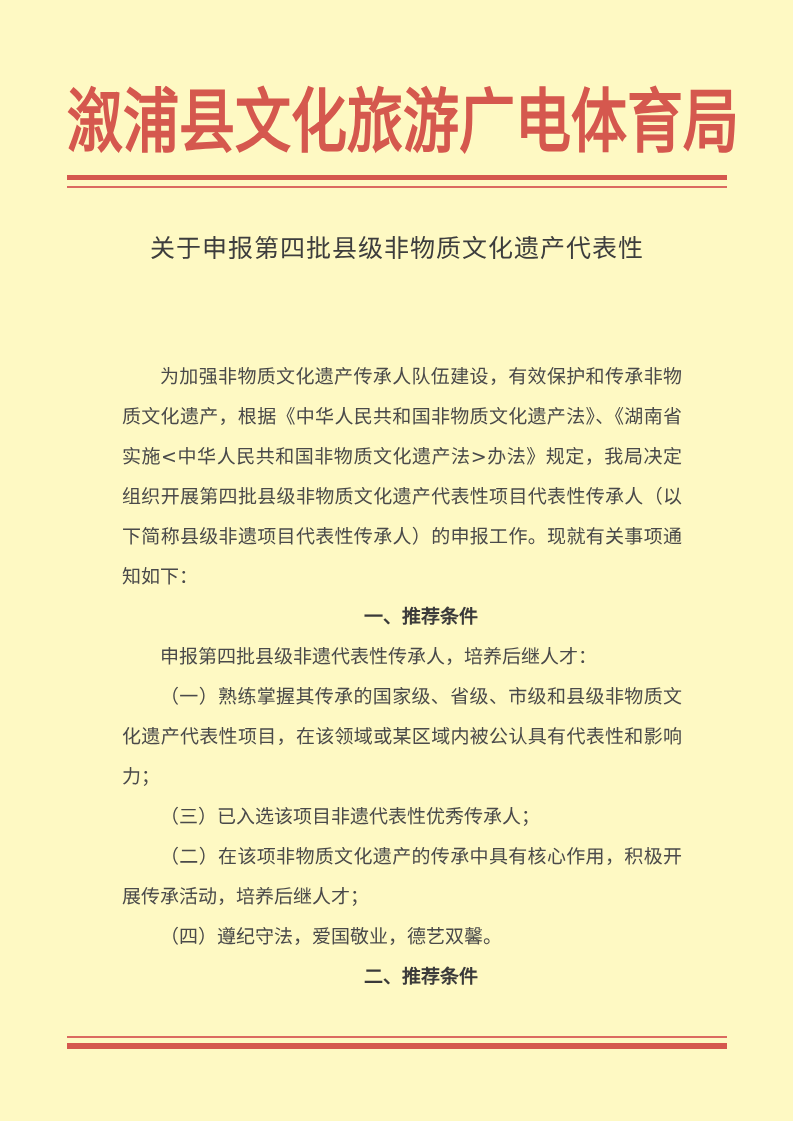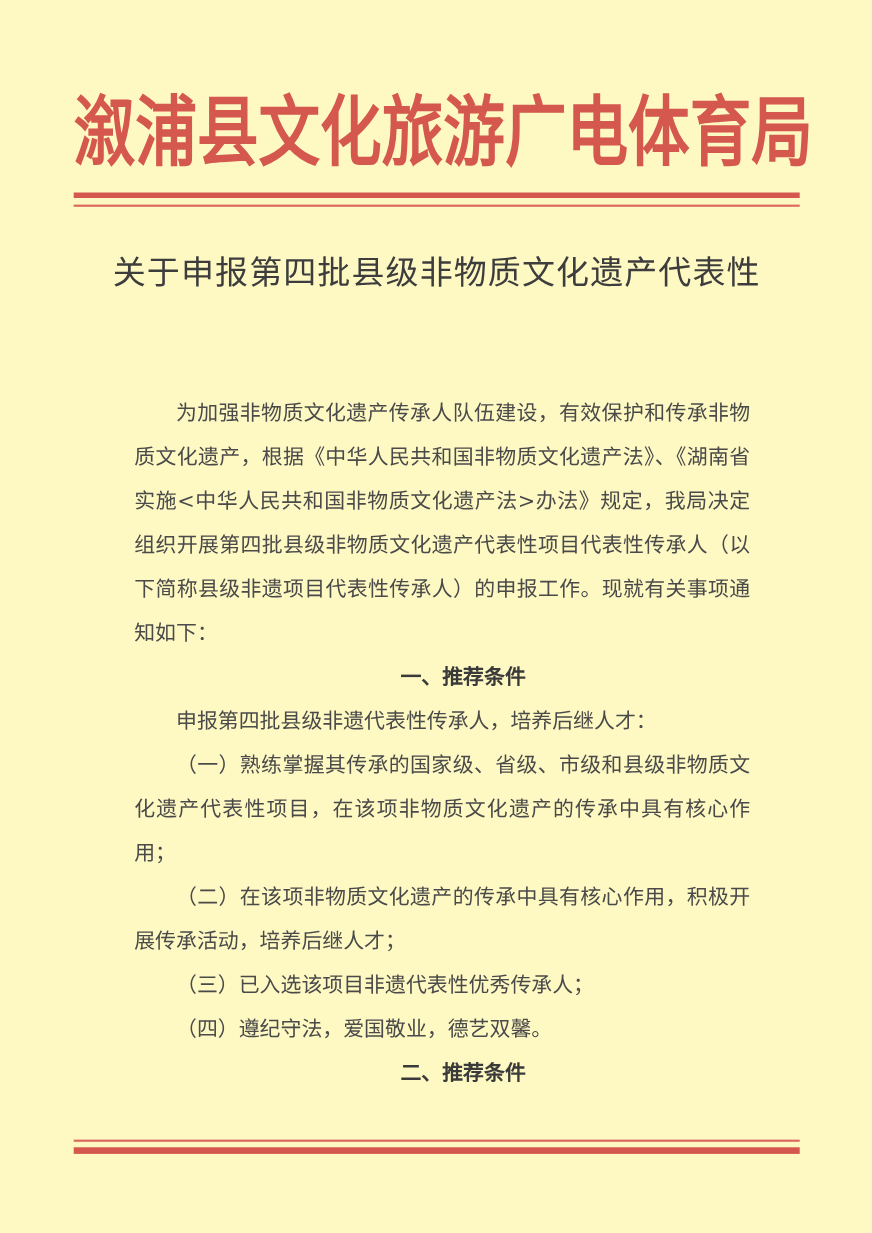--- a/index.html
+++ b/index.html
@@ -45,21 +45,21 @@
   .rule-top .rule-thin { margin-top: 6px; }
   .rule-bottom .rule-thick { margin-top: 5px; height: 6px; }
   
   .doc-title {
     position: absolute;
     left: 67px;
     top: 228px;
     width: 660px;
     text-align: center;
     color: #3d3d3d;
-    font-size: 30px;
+    font-size: 25px;
     line-height: 41px;
     letter-spacing: 1px;
     font-weight: 500;
   }
   
   .doc-body {
     position: absolute;
     left: 122px;
     top: 356px;
     width: 560px;
@@ -91,23 +91,23 @@
   </div>
 
   <div class="doc-title">
     <div>关于申报第四批县级非物质文化遗产代表性</div>
   </div>
 
   <div class="doc-body">
     <p class="para">为加强非物质文化遗产传承人队伍建设，有效保护和传承非物质文化遗产，根据《中华人民共和国非物质文化遗产法》、《湖南省实施&lt;中华人民共和国非物质文化遗产法&gt;办法》规定，我局决定组织开展第四批县级非物质文化遗产代表性项目代表性传承人（以下简称县级非遗项目代表性传承人）的申报工作。现就有关事项通知如下：</p>
     <p class="heading">一、推荐条件</p>
     <p class="para">申报第四批县级非遗代表性传承人，培养后继人才：</p>
-    <p class="para">（一）熟练掌握其传承的国家级、省级、市级和县级非物质文化遗产代表性项目，在该项非物质文化遗产的传承中具有核心作用；</p>
+    <p class="para">（一）熟练掌握其传承的国家级、省级、市级和县级非物质文化遗产代表性项目，在该领域或某区域内被公认具有代表性和影响力；</p>
+    <p class="para">（三）已入选该项目非遗代表性优秀传承人；</p>
     <p class="para">（二）在该项非物质文化遗产的传承中具有核心作用，积极开展传承活动，培养后继人才；</p>
-    <p class="para">（三）已入选该项目非遗代表性优秀传承人；</p>
     <p class="para">（四）遵纪守法，爱国敬业，德艺双馨。</p>
     <p class="heading">二、推荐条件</p>
   </div>
 
   <div class="rule-bottom">
     <div class="rule-thin"></div>
     <div class="rule-thick"></div>
   </div>
 
 </div>

